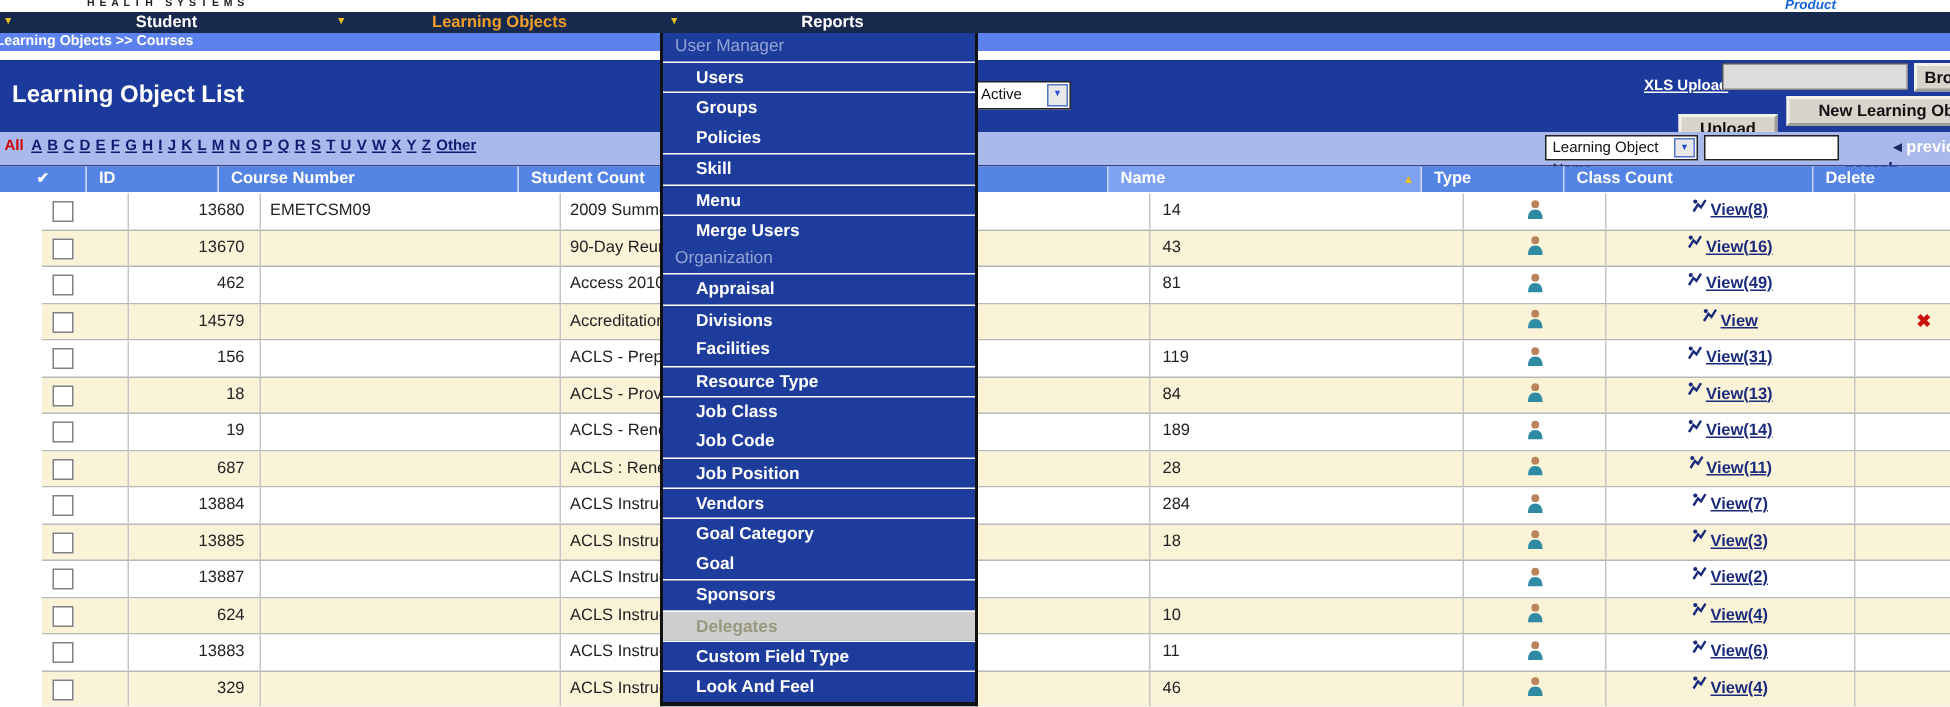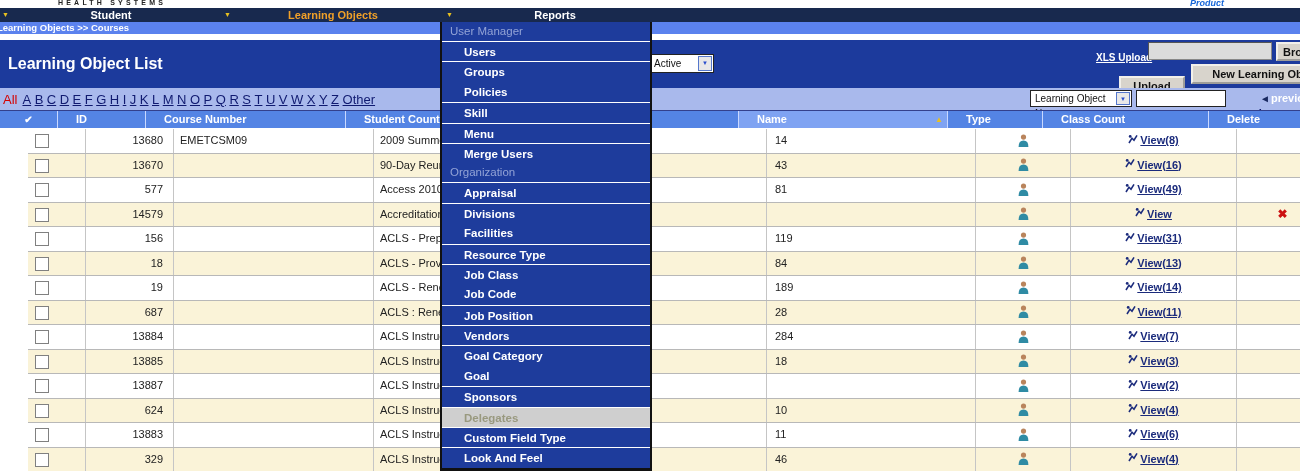--- a/index.html
+++ b/index.html
@@ -43,37 +43,37 @@
   .file-input{position:absolute;left:1148px;top:2px;width:124px;height:18px;background:#dcdcdc;
         border:1px solid #888;border-top-color:#555;border-left-color:#555;box-sizing:border-box;}
   .btn{position:absolute;background:#d8d4cc;border:2px outset #f2f0ea;font-size:11px;font-weight:bold;
         color:#111;font-family:inherit;cursor:pointer;white-space:nowrap;}
   .btn.browse{left:1276px;top:2px;width:72px;height:19px;text-align:left;padding-left:5px;}
   .btn.upload{left:1119px;top:36px;width:66px;height:20px;}
   .btn.newobj{left:1191px;top:24px;width:152px;height:20px;}
 
   
   .strip{position:absolute;top:88px;left:0;width:1300px;height:22px;background:var(--strip-bg);}
-  .alpha{position:absolute;left:3px;top:4px;font-size:13px;font-weight:normal;white-space:nowrap;}
+  .alpha{position:absolute;left:3px;top:4px;font-size:10px;font-weight:bold;white-space:nowrap;}
   .alpha-all{color:#d40000;margin-right:5px;}
   .alpha a{color:#101a70;margin-right:3.5px;text-decoration:underline;cursor:pointer;}
   .search-select{position:absolute;left:1030px;top:2px;width:102px;height:17px;background:#fff;
         border:1px solid #222;font-size:10px;line-height:15px;padding-left:4px;box-sizing:border-box;color:#111;}
   .search-input{position:absolute;left:1136px;top:2px;width:90px;height:17px;border:1px solid #222;
         box-sizing:border-box;font-family:inherit;font-size:11px;padding:0 3px;}
   .search-link{position:absolute;left:1230px;top:19px;font-size:11px;font-weight:bold;color:#101a70;
         text-decoration:underline;cursor:pointer;}
   .prev{position:absolute;left:1260px;top:4px;font-size:11px;font-weight:bold;color:#fff;cursor:pointer;white-space:nowrap;}
   .prev-arrow{color:#182860;margin-right:1px;font-size:10px;}
 
   
   .thead{position:absolute;top:110px;left:0;width:1300px;height:18px;display:grid;
         grid-template-columns:57px 88px 200px 393px 209px 95px 166px 92px;border-top:1px solid #33408c;box-sizing:border-box;}
   .th{background:var(--header-cell);color:#fff;font-size:11px;font-weight:bold;line-height:17px;
-        padding-left:18px;border-left:1px solid #c9d8ff;position:relative;box-sizing:border-box;
+        padding-left:8px;border-left:1px solid #c9d8ff;position:relative;box-sizing:border-box;
         white-space:nowrap;overflow:hidden;cursor:pointer;}
   .th.sel-h{border-left:none;text-align:center;padding-left:0;font-size:10px;}
   .th.sorted{background:var(--header-cell-sorted);}
   .sort-arrow{position:absolute;right:4px;top:0;color:var(--arrow-yellow);font-size:8px;line-height:17px;}
 
   .tbody{position:absolute;top:129px;left:0;width:1300px;padding-left:28px;}
   .tr{display:grid;grid-template-columns:57px 88px 200px 393px 209px 95px 166px 92px;height:24.5px;
         background:#fff;border-bottom:1px solid #b8b8b8;box-sizing:border-box;}
   .tr.alt{background:var(--row-alt);}
   .td{font-size:11px;color:#222;line-height:23px;box-sizing:border-box;border-left:1px solid #c5c5c5;
@@ -202,21 +202,21 @@
         <div class="td classes"><span class="view-icon"><svg width="10" height="10" viewBox="0 0 10 10">
               <path d="M1 9 L4 4.2 L6 6.2 L9 1.4" stroke="#1b2b7c" stroke-width="1.6" fill="none"></path>
               <circle cx="2.2" cy="2.4" r="1.4" fill="#1b2b7c"></circle>
             </svg></span><a class="view-link">View(16)</a></div>
         <div class="td del"></div>
       </div>
       <div class="tr">
         <div class="td sel">
           <div class="cb"></div>
         </div>
-        <div class="td id">577</div>
+        <div class="td id">462</div>
         <div class="td cnum"></div>
         <div class="td name">Access 2010 Introduction</div>
         <div class="td students">81</div>
         <div class="td type"><span><svg width="13" height="13" viewBox="0 0 13 13">
               <circle cx="6.5" cy="3.1" r="2.6" fill="#b9845c"></circle>
               <path d="M1.6 13 Q1.6 6.6 6.5 6.6 Q11.4 6.6 11.4 13 Z" fill="#2f8ba4"></path>
             </svg></span></div>
         <div class="td classes"><span class="view-icon"><svg width="10" height="10" viewBox="0 0 10 10">
               <path d="M1 9 L4 4.2 L6 6.2 L9 1.4" stroke="#1b2b7c" stroke-width="1.6" fill="none"></path>
               <circle cx="2.2" cy="2.4" r="1.4" fill="#1b2b7c"></circle>

